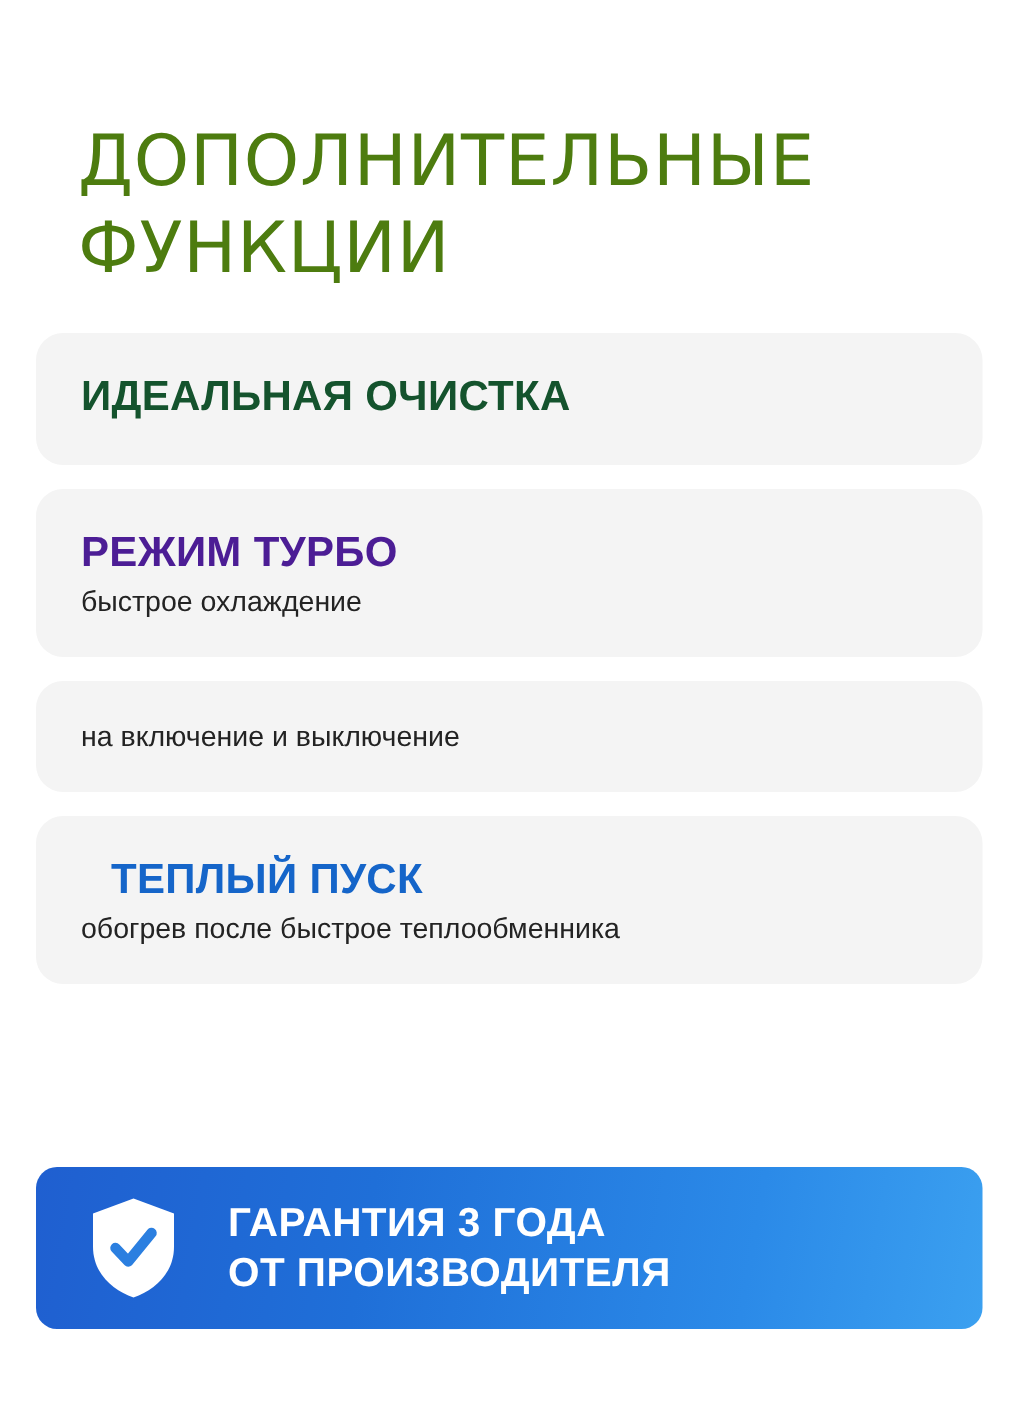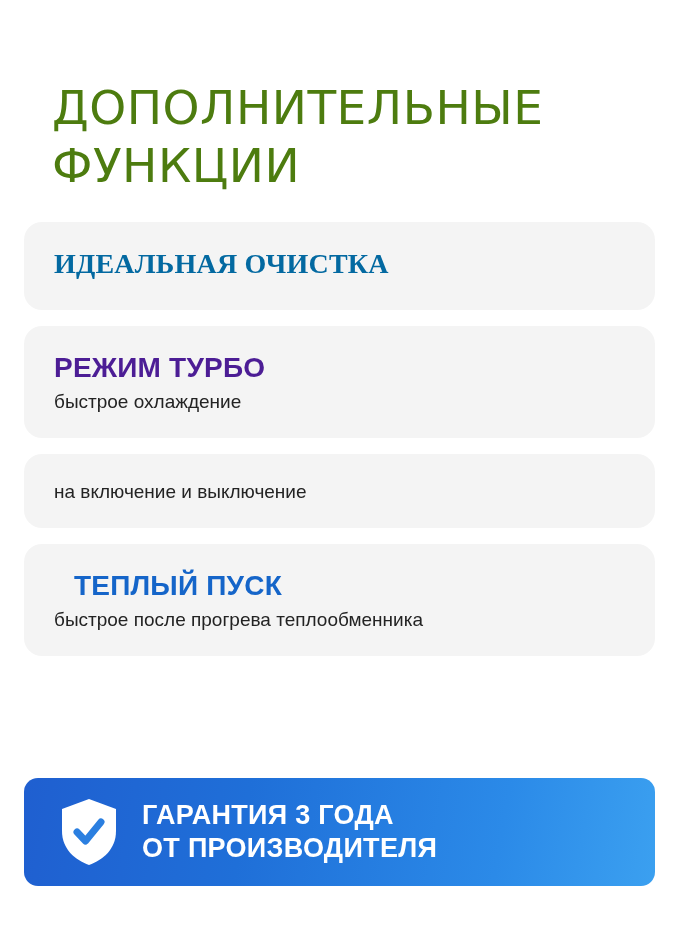--- a/index.html
+++ b/index.html
@@ -53,21 +53,21 @@
     text-transform: uppercase;
     margin: 0 0 6px 0;
     line-height: 32px;
   }
   .card-desc {
     font-size: 19px;
     color: #232323;
     line-height: 24px;
     font-weight: 400;
   }
-  .card-1 .card-title { color: #0369a1; font-family: Liberation Serif, serif; }
+  .card-1 .card-title { color: #14532d; }
   .card-2 .card-title { color: #4c1d95; }
   .card-3 .card-title { color: #1a73d4; }
   .card-4 .card-title { color: #1565c9; margin-left: 20px; }
 
   .guarantee {
     position: absolute;
     left: 24px;
     top: 778px;
     width: 631px;
     height: 108px;
@@ -84,20 +84,21 @@
     flex: 0 0 auto;
     margin-right: 22px;
   }
   .guarantee-text {
     color: #ffffff;
     font-size: 27px;
     font-weight: bold;
     line-height: 33px;
     text-transform: uppercase;
     letter-spacing: 0.3px;
+    margin-left: 10px;
   }
 </style>
 </head>
 <body>
 
 <div class="page">
 
   <h1 class="title">ДОПОЛНИТЕЛЬНЫЕ ФУНКЦИИ</h1>
 
   <div class="cards">
@@ -110,21 +111,21 @@
       <div class="card-title">РЕЖИМ ТУРБО</div>
       <div class="card-desc">быстрое охлаждение</div>
     </div>
 
     <div class="card card-3">
       <div class="card-desc">на включение и выключение</div>
     </div>
 
     <div class="card card-4">
       <div class="card-title">ТЕПЛЫЙ ПУСК</div>
-      <div class="card-desc">быстрое после прогрева теплообменника</div>
+      <div class="card-desc">обогрев после быстрое теплообменника</div>
     </div>
 
   </div>
 
   <div class="guarantee">
     <span class="shield">
       <svg width="62" height="70" viewBox="0 0 62 70" xmlns="http://www.w3.org/2000/svg">
         <path d="M31 2 L58 12 V34 C58 52 45 63 31 68 C17 63 4 52 4 34 V12 Z" fill="#ffffff"></path>
         <path d="M19 35 L27.5 44 L43 25" fill="none" stroke="#2b7fe0" stroke-width="7" stroke-linecap="round" stroke-linejoin="round"></path>
       </svg>

